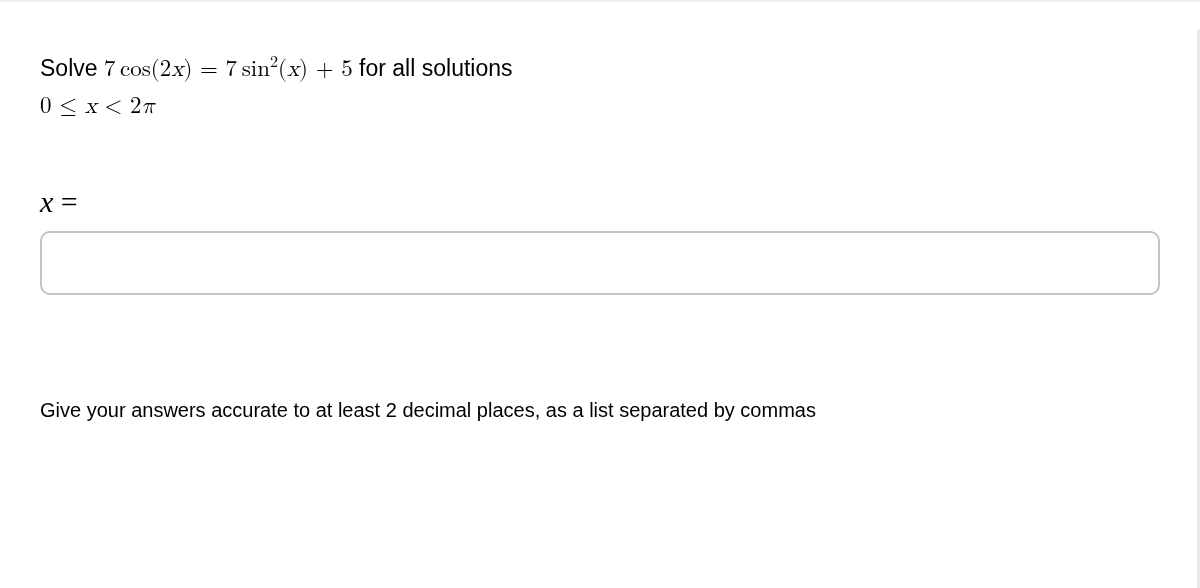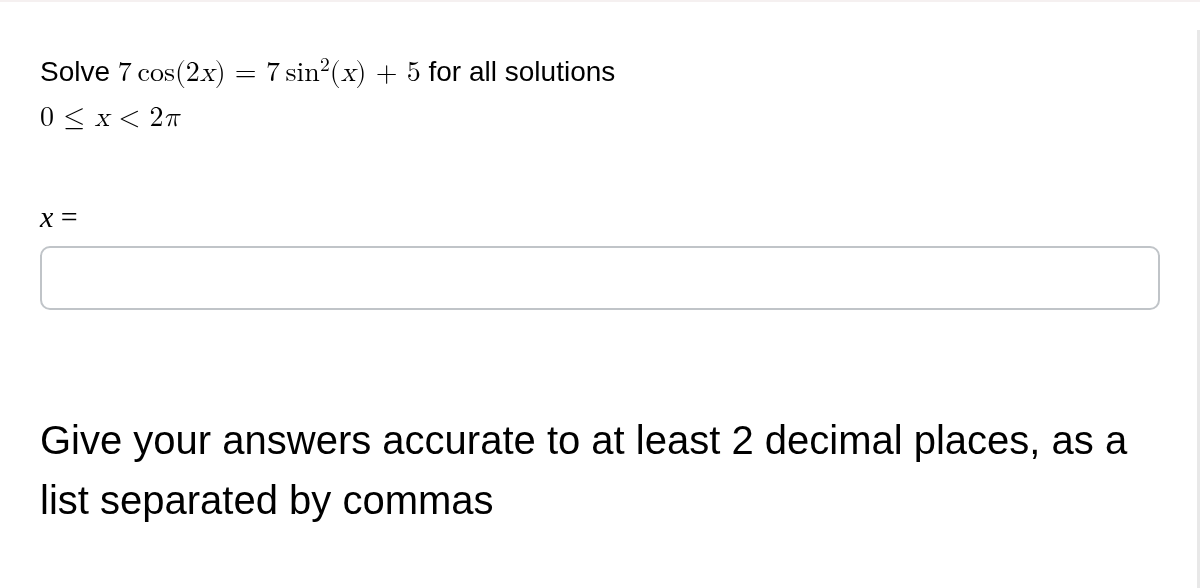--- a/index.html
+++ b/index.html
@@ -20,21 +20,21 @@
     .top-line {
       position: absolute;
       top: 0;
       left: 0;
       right: 0;
       height: 2px;
       background: #f5f0f0;
     }
     
     .problem-statement {
-      font-size: 28px;
+      font-size: 23px;
       line-height: 1.6;
       color: #000;
       margin-bottom: 60px;
     }
     
     .problem-statement .text-part {
       font-family: 'Trebuchet MS', 'Lucida Sans', sans-serif;
     }
     
     .math {
@@ -78,21 +78,21 @@
       border-radius: 10px;
       font-size: 28px;
       padding: 8px 16px;
       background: #ffffff;
       outline: none;
       font-family: Georgia, serif;
     }
     
     .instructions {
       font-family: 'Trebuchet MS', 'Lucida Sans', sans-serif;
-      font-size: 40px;
+      font-size: 20px;
       color: #000;
       line-height: 1.5;
       margin-top: 41px;
     }
     
     .right-edge {
       position: absolute;
       right: 0;
       top: 30px;
       bottom: 0;

